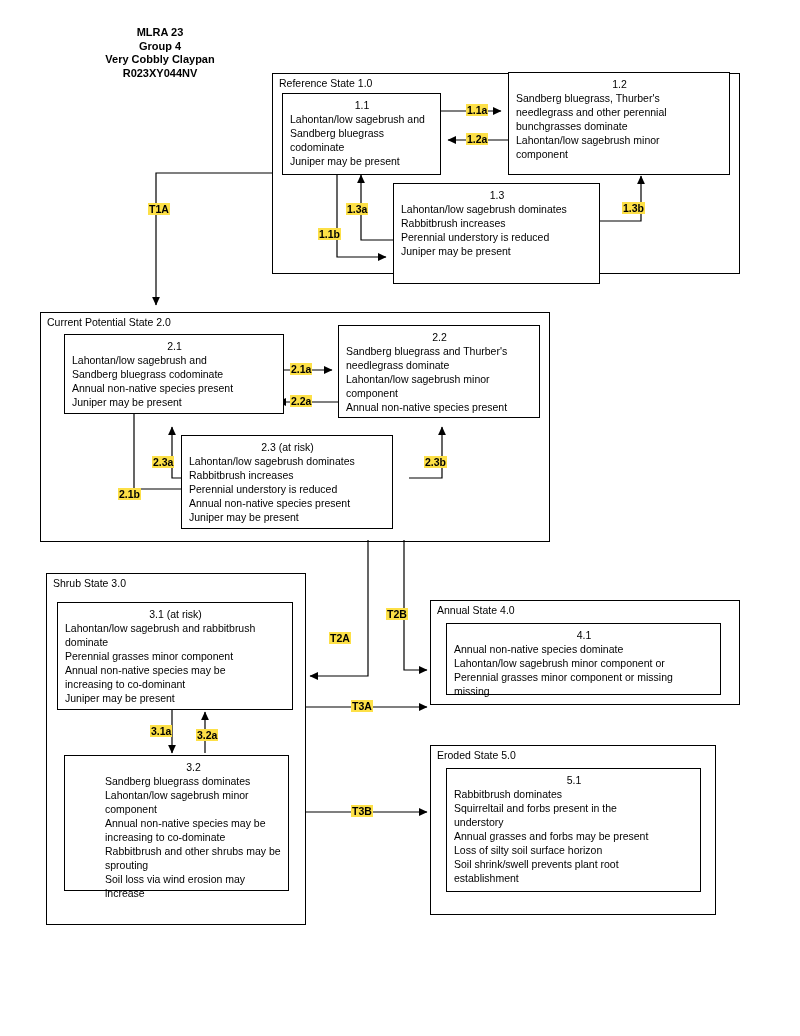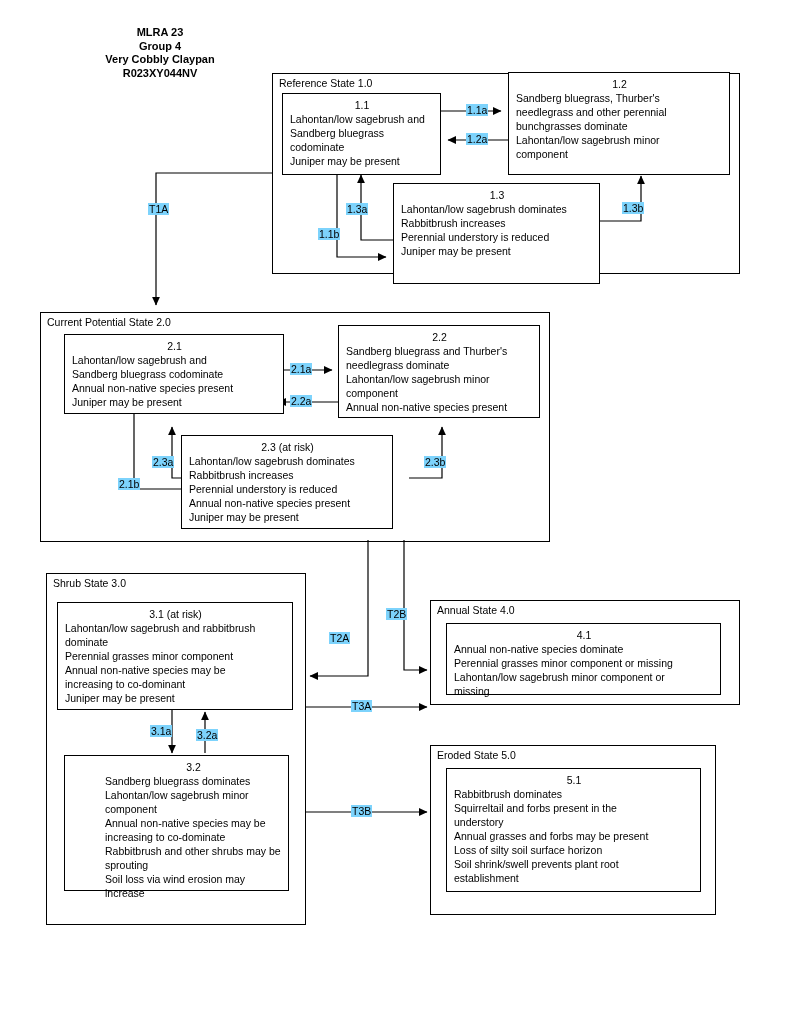--- a/index.html
+++ b/index.html
@@ -74,23 +74,24 @@
   }
   .phase-lines div {
     white-space: normal;
   }
 
   
   .edge-label {
     position: absolute;
     font-size: 10.5px;
     line-height: 12px;
-    background: #7dd3fc;
+    background: #fde047;
     white-space: nowrap;
     padding: 0 1px;
+    font-weight: bold;
   }
 </style>
 </head>
 <body>
 
 <div id="canvas">
 
   <div class="title-block" style="left:60px; top:26px; width:200px;">MLRA 23
 Group 4
 Very Cobbly Claypan
@@ -215,21 +216,21 @@
       <div>Rabbitbrush increases</div>
       <div>Perennial understory is reduced</div>
       <div>Annual non-native species present</div>
       <div>Juniper may be present</div>
     </div>
   </div>
 
   <div class="edge-label" style="left:290px; top:363px;">2.1a</div>
   <div class="edge-label" style="left:290px; top:395px;">2.2a</div>
   <div class="edge-label" style="left:152px; top:456px;">2.3a</div>
-  <div class="edge-label" style="left:118px; top:478px;">2.1b</div>
+  <div class="edge-label" style="left:118px; top:488px;">2.1b</div>
   <div class="edge-label" style="left:424px; top:456px;">2.3b</div>
 
   <div class="state-box" style="left:46px; top:573px; width:260px; height:352px;">
     <div class="state-label">Shrub State 3.0</div>
   </div>
 
   <div class="phase-box" style="left:57px; top:602px; width:236px; height:108px;">
     <div class="phase-num">3.1 (at risk)</div>
     <div class="phase-lines">
       <div>Lahontan/low sagebrush and rabbitbrush</div>
@@ -264,22 +265,22 @@
   <div class="edge-label" style="left:351px; top:805px;">T3B</div>
 
   <div class="state-box" style="left:430px; top:600px; width:310px; height:105px;">
     <div class="state-label">Annual State 4.0</div>
   </div>
 
   <div class="phase-box" style="left:446px; top:623px; width:275px; height:72px;">
     <div class="phase-num">4.1</div>
     <div class="phase-lines">
       <div>Annual non-native species dominate</div>
+      <div>Lahontan/low sagebrush minor component or</div>
       <div>Perennial grasses minor component or missing</div>
-      <div>Lahontan/low sagebrush minor component or</div>
       <div>missing</div>
     </div>
   </div>
 
   <div class="state-box" style="left:430px; top:745px; width:286px; height:170px;">
     <div class="state-label">Eroded State 5.0</div>
   </div>
 
   <div class="phase-box" style="left:446px; top:768px; width:255px; height:124px;">
     <div class="phase-num">5.1</div>

